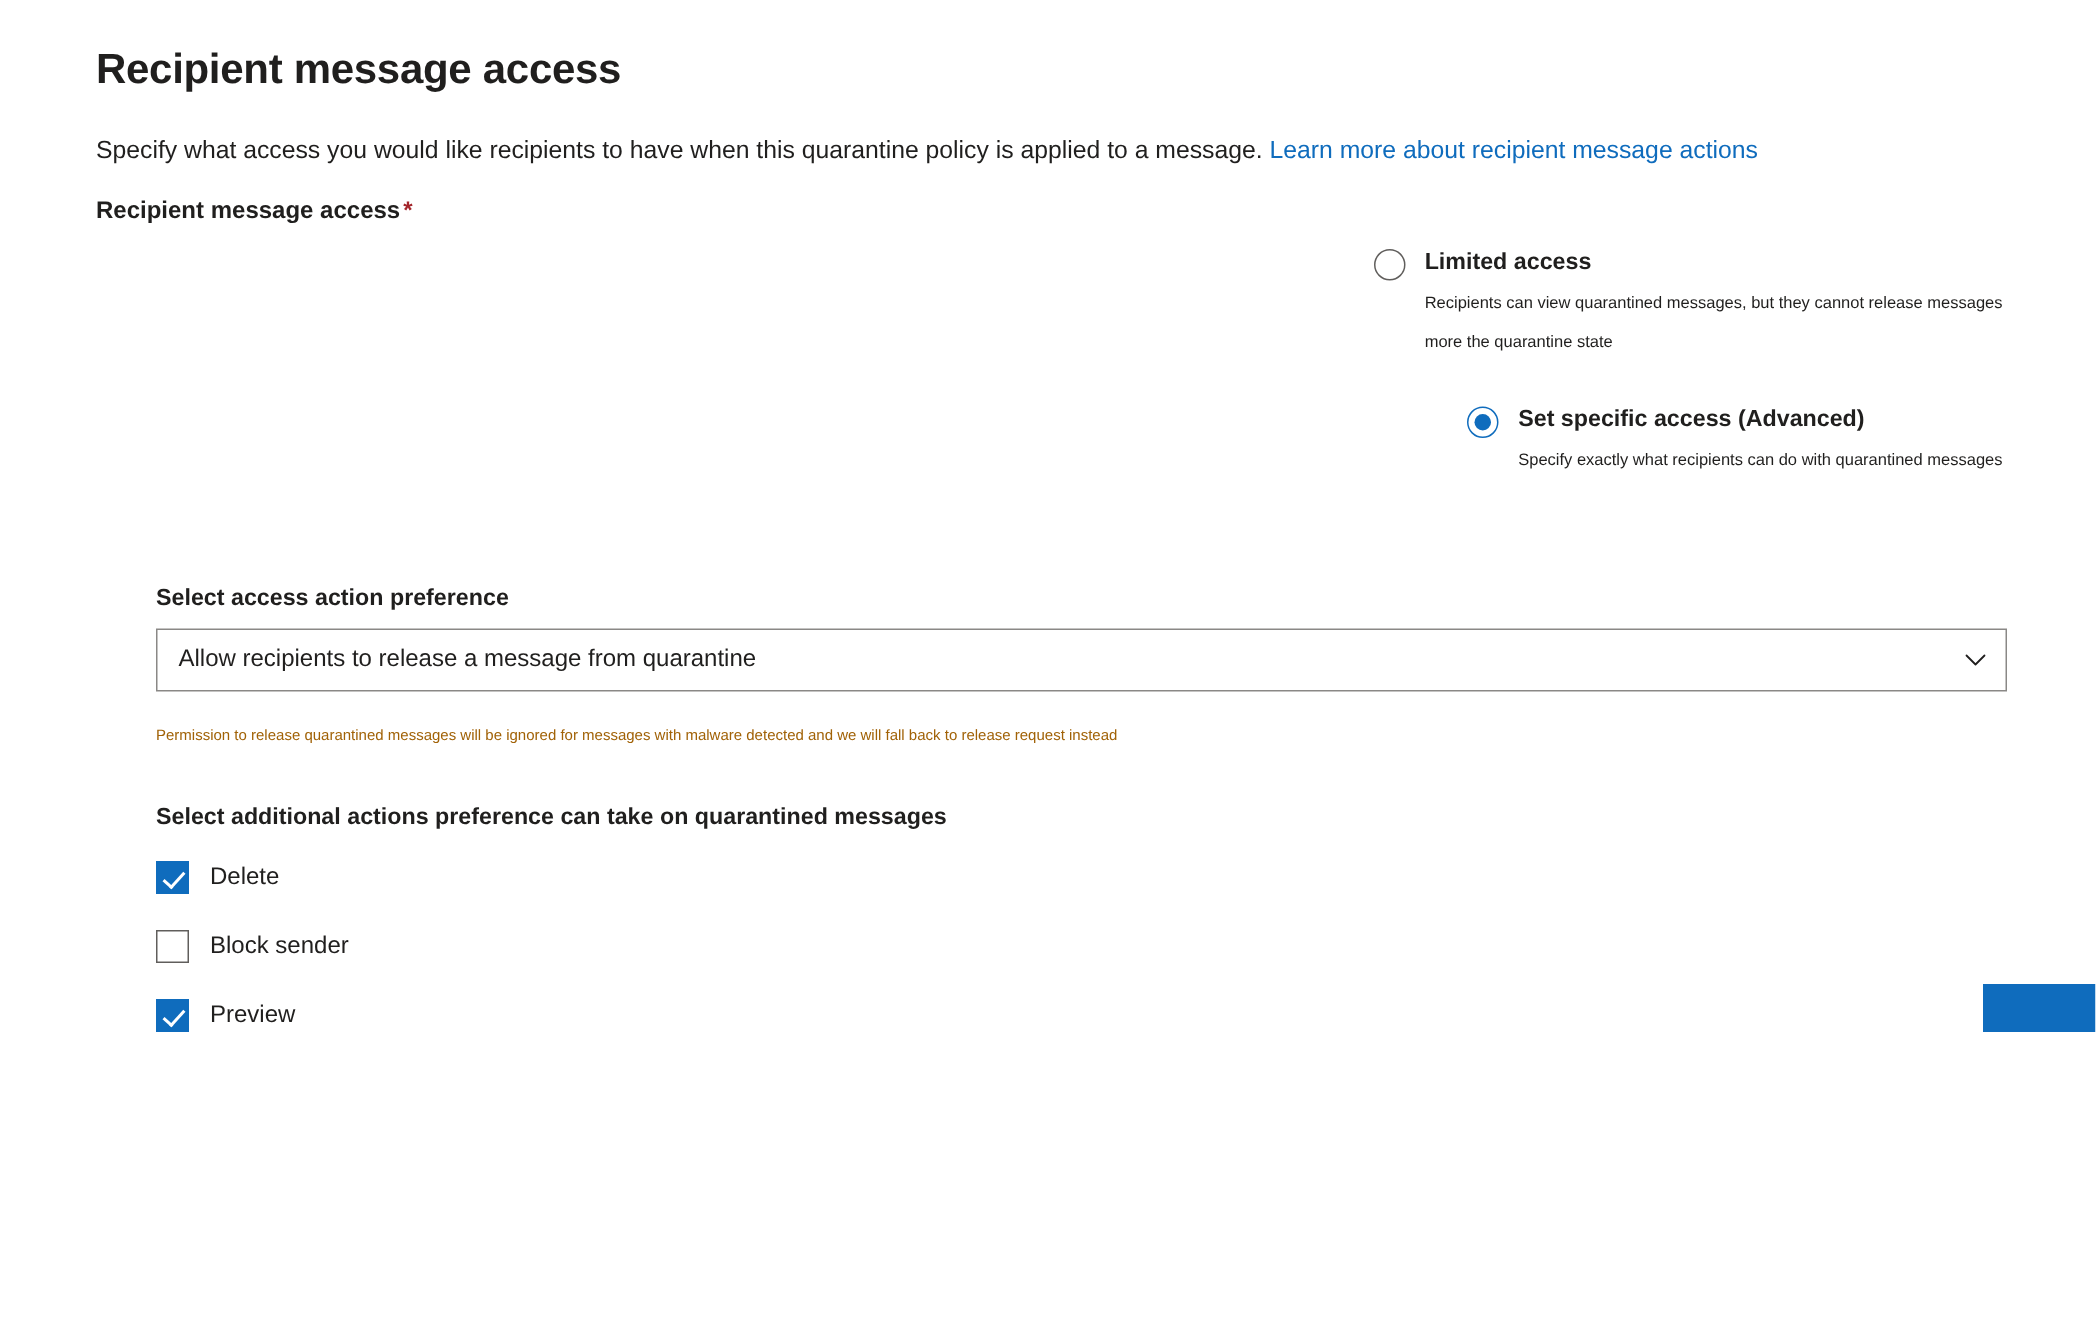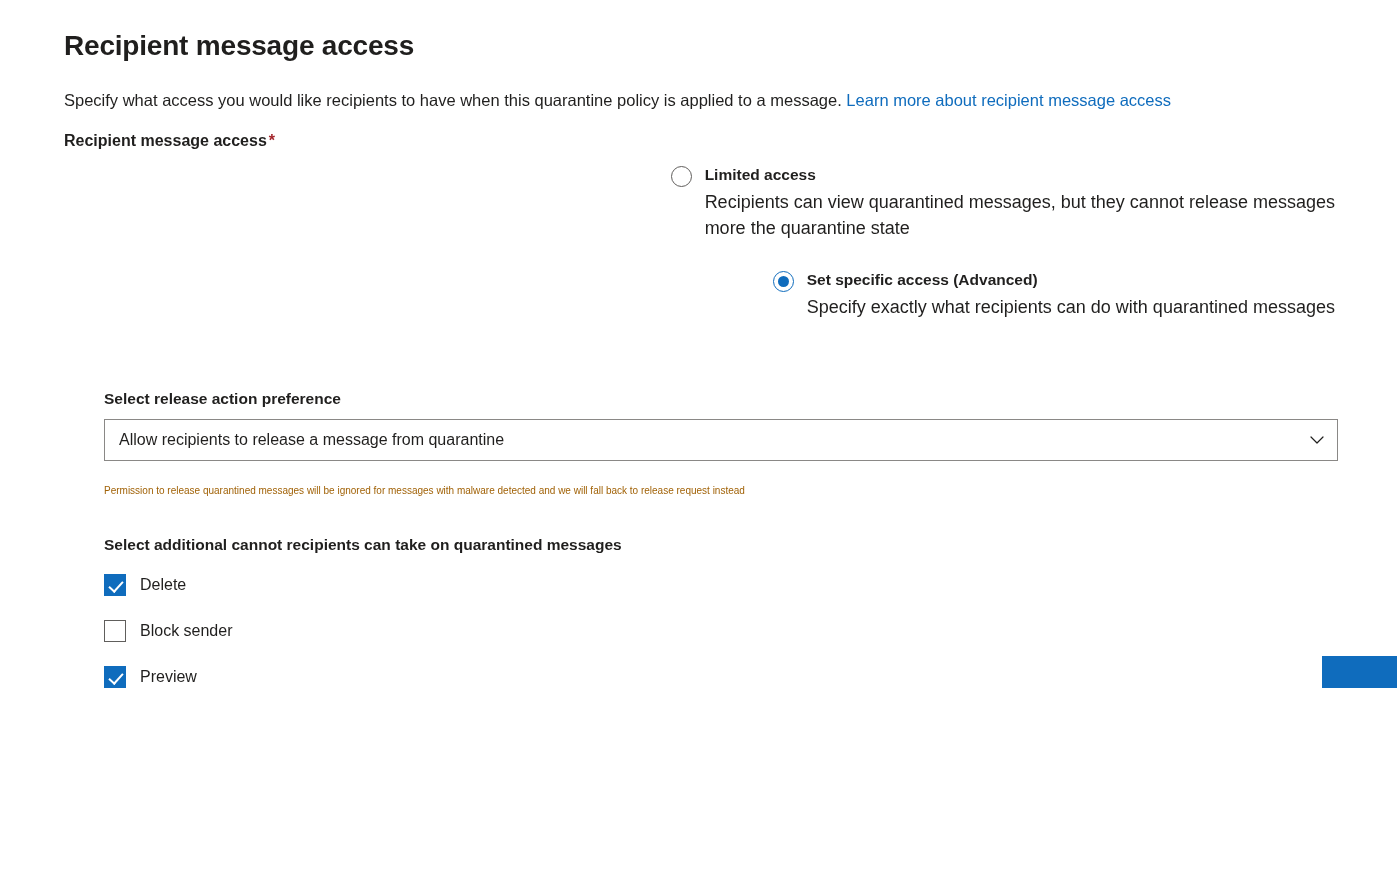--- a/index.html
+++ b/index.html
@@ -102,21 +102,21 @@
   .radio-text { }
 
   .radio-title {
     font-size: 15.5px;
     font-weight: bold;
     color: #201f1e;
     line-height: 22px;
   }
 
   .radio-desc {
-    font-size: 18px;
+    font-size: 11px;
     font-weight: normal;
     color: #201f1e;
     line-height: 26px;
     margin-top: 3px;
   }
 
   .sub-section {
     margin-left: 40px;
     margin-top: 70px;
   }
@@ -218,21 +218,21 @@
   }
 </style>
 </head>
 <body>
 
 <div class="page">
   <div class="content">
 
     <h1 class="page-title">Recipient message access</h1>
 
-    <p class="intro"><span>Specify what access you would like recipients to have when this quarantine policy is applied to a message. </span><a class="link" href="#">Learn more about recipient message access</a></p>
+    <p class="intro"><span>Specify what access you would like recipients to have when this quarantine policy is applied to a message. </span><a class="link" href="#">Learn more about recipient message actions</a></p>
 
     <div class="field-label"><span>Recipient message access</span><span class="required-star">*</span></div>
 
     <div class="radio-group">
 
       <div class="radio-row">
         <span class="radio-outer"></span>
         <span class="radio-text">
           <div class="radio-title">Limited access</div>
           <div class="radio-desc">Recipients can view quarantined messages, but they cannot release messages</div>
@@ -245,34 +245,34 @@
         <span class="radio-text">
           <div class="radio-title">Set specific access (Advanced)</div>
           <div class="radio-desc">Specify exactly what recipients can do with quarantined messages</div>
         </span>
       </div>
 
     </div>
 
     <div class="sub-section">
 
-      <div class="sub-label">Select release action preference</div>
+      <div class="sub-label">Select access action preference</div>
 
       <div class="dropdown">
         <span class="dropdown-value">Allow recipients to release a message from quarantine</span>
         <span class="chevron">
           <svg width="16" height="16" viewBox="0 0 16 16" fill="none" aria-hidden="true">
             <path d="M2 5 L8 11 L14 5" stroke="#201f1e" stroke-width="1.2" fill="none" stroke-linecap="round" stroke-linejoin="round"></path>
           </svg>
         </span>
       </div>
 
       <div class="help-text">Permission to release quarantined messages will be ignored for messages with malware detected and we will fall back to release request instead</div>
 
-      <div class="checkbox-section-label">Select additional cannot recipients can take on quarantined messages</div>
+      <div class="checkbox-section-label">Select additional actions preference can take on quarantined messages</div>
 
       <div class="checkbox-list">
 
         <div class="checkbox-row">
           <span class="checkbox-box checked"></span>
           <span class="checkbox-label">Delete</span>
         </div>
 
         <div class="checkbox-row">
           <span class="checkbox-box"></span>

